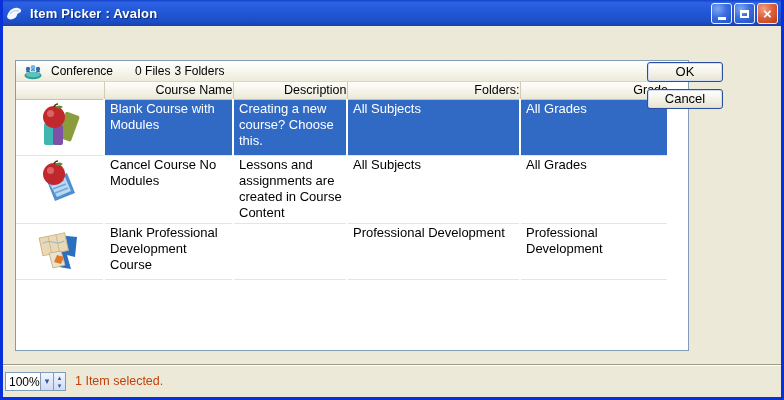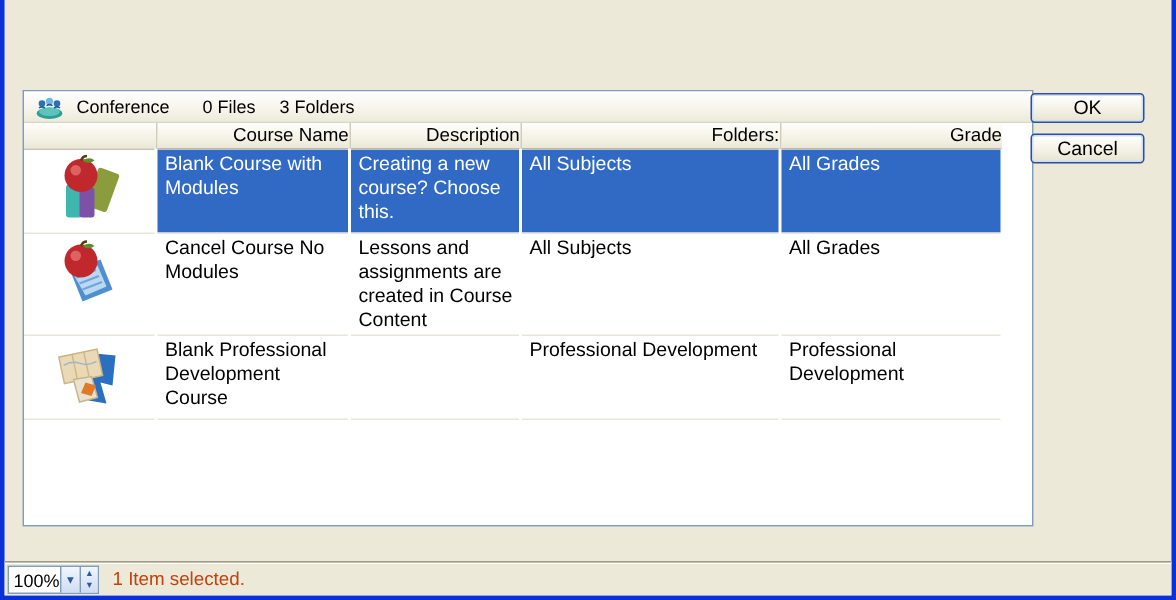--- a/index.html
+++ b/index.html
@@ -38,21 +38,21 @@
     background:#fff; border:1px solid #7f9db9;
   }
   .panel-header {
     height:21px; background:linear-gradient(180deg,#ffffff,#f4f2e6 70%,#ecead9);
     border-bottom:1px solid #d9d6c4; display:flex; align-items:center;
     font-size:12px; color:#000; white-space:nowrap;
   }
   .panel-header .conf-icon { width:20px; height:17px; margin-left:7px; }
   .ph-label  { margin-left:8px; }
   .ph-files  { margin-left:22px; }
-  .ph-folders{ margin-left:16px; }
+  .ph-folders{ margin-left:4px; }
   .ph-context{ margin-left:46px; }
   
   table { border-collapse:collapse; table-layout:fixed; width:652px; }
   col.c-icon  { width:88px; }
   col.c-name  { width:129px; }
   col.c-desc  { width:114px; }
   col.c-subj  { width:173px; }
   col.c-grade { width:148px; }
   th {
     height:17px; text-align:right; font-weight:normal; font-size:12.5px; color:#000;
@@ -65,32 +65,32 @@
     vertical-align:top; font-size:13px; line-height:16px; color:#000;
     padding:1px 4px 2px 5px; border-bottom:1px solid #e7e5da; border-right:2px solid #fff;
   }
   td.icon-cell { text-align:center; padding-top:3px; }
   tr.r1 td { height:52px; }
   tr.r2 td { height:66px; }
   tr.r3 td { height:52px; }
   tr.selected td.hl { background:#316ac5; color:#fff; }
   
   .xp-btn {
-    position:absolute; left:684px; width:76px; height:20px;
+    position:absolute; left:644px; width:76px; height:20px;
     border:1px solid #2b4f9e; border-radius:3px;
     background:linear-gradient(180deg,#ffffff,#f4f2e6 55%,#e6e3d2);
     box-shadow:inset 0 0 0 1px #cfddf4;
     font-family:"Liberation Sans", sans-serif; font-size:13px; color:#000;
     cursor:default; padding-bottom:2px;
   }
   .xp-btn.ok { top:62px; }
   .xp-btn.cancel { top:89px; }
   
   .statusbar {
-    position:absolute; left:0; bottom:0; width:778px; height:23px;
+    position:absolute; left:0; bottom:0; width:778px; height:33px;
     background:#ece9d8; border-top:1px solid #9e9a87;
     box-shadow:inset 0 1px 0 #ffffff;
     display:flex; align-items:center;
   }
   .zoom-combo {
     margin-left:2px; height:19px; width:61px; display:flex; align-items:stretch;
     background:#fff; border:1px solid #7f9db9;
   }
   .zoom-value { flex:1; font-size:12px; padding:2px 0 0 3px; color:#000; }
   .combo-btn {
@@ -105,20 +105,38 @@
     display:flex; flex-direction:column; align-items:center; justify-content:center;
     color:#2d5aa8; font-size:7px; line-height:1; gap:1px;
   }
   .status-text { margin-left:9px; font-size:12.5px; color:#c2410c; }
 </style>
 </head>
 <body>
 
 <div class="window">
 
+  <div class="titlebar">
+    <svg class="title-icon" viewBox="0 0 18 16">
+      <path d="M1 12 C2 6 7 2 12 3 C16 4 16 7 13 8 C10 9 12 11 9 13 C6 15 2 15 1 12 Z" fill="#f4f8ff"></path>
+      <path d="M4 9 C6 6 10 5 13 6" stroke="#b9ccf2" stroke-width="1.2" fill="none"></path>
+    </svg>
+    <span class="title-text">Item Picker : Avalon</span>
+    <div class="win-controls">
+      <button class="wbtn blue">
+          <span class="glyph-min"></span>
+        </button>
+      <button class="wbtn blue">
+          <span class="glyph-max"></span>
+        </button>
+      <button class="wbtn red">
+          <span class="glyph-close">×</span>
+        </button>
+    </div>
+  </div>
 
   <div class="panel">
 
     <div class="panel-header">
       <svg class="conf-icon" viewBox="0 0 20 17">
         <ellipse cx="10" cy="12.5" rx="8.5" ry="3.8" fill="#2f9e98"></ellipse>
         <ellipse cx="10" cy="11.5" rx="7" ry="2.8" fill="#5cc4bc"></ellipse>
         <circle cx="5" cy="6" r="2.2" fill="#2f6fb8"></circle>
         <circle cx="10" cy="4.5" r="2.4" fill="#6fb6e8"></circle>
         <circle cx="15" cy="6" r="2.2" fill="#2f6fb8"></circle>

